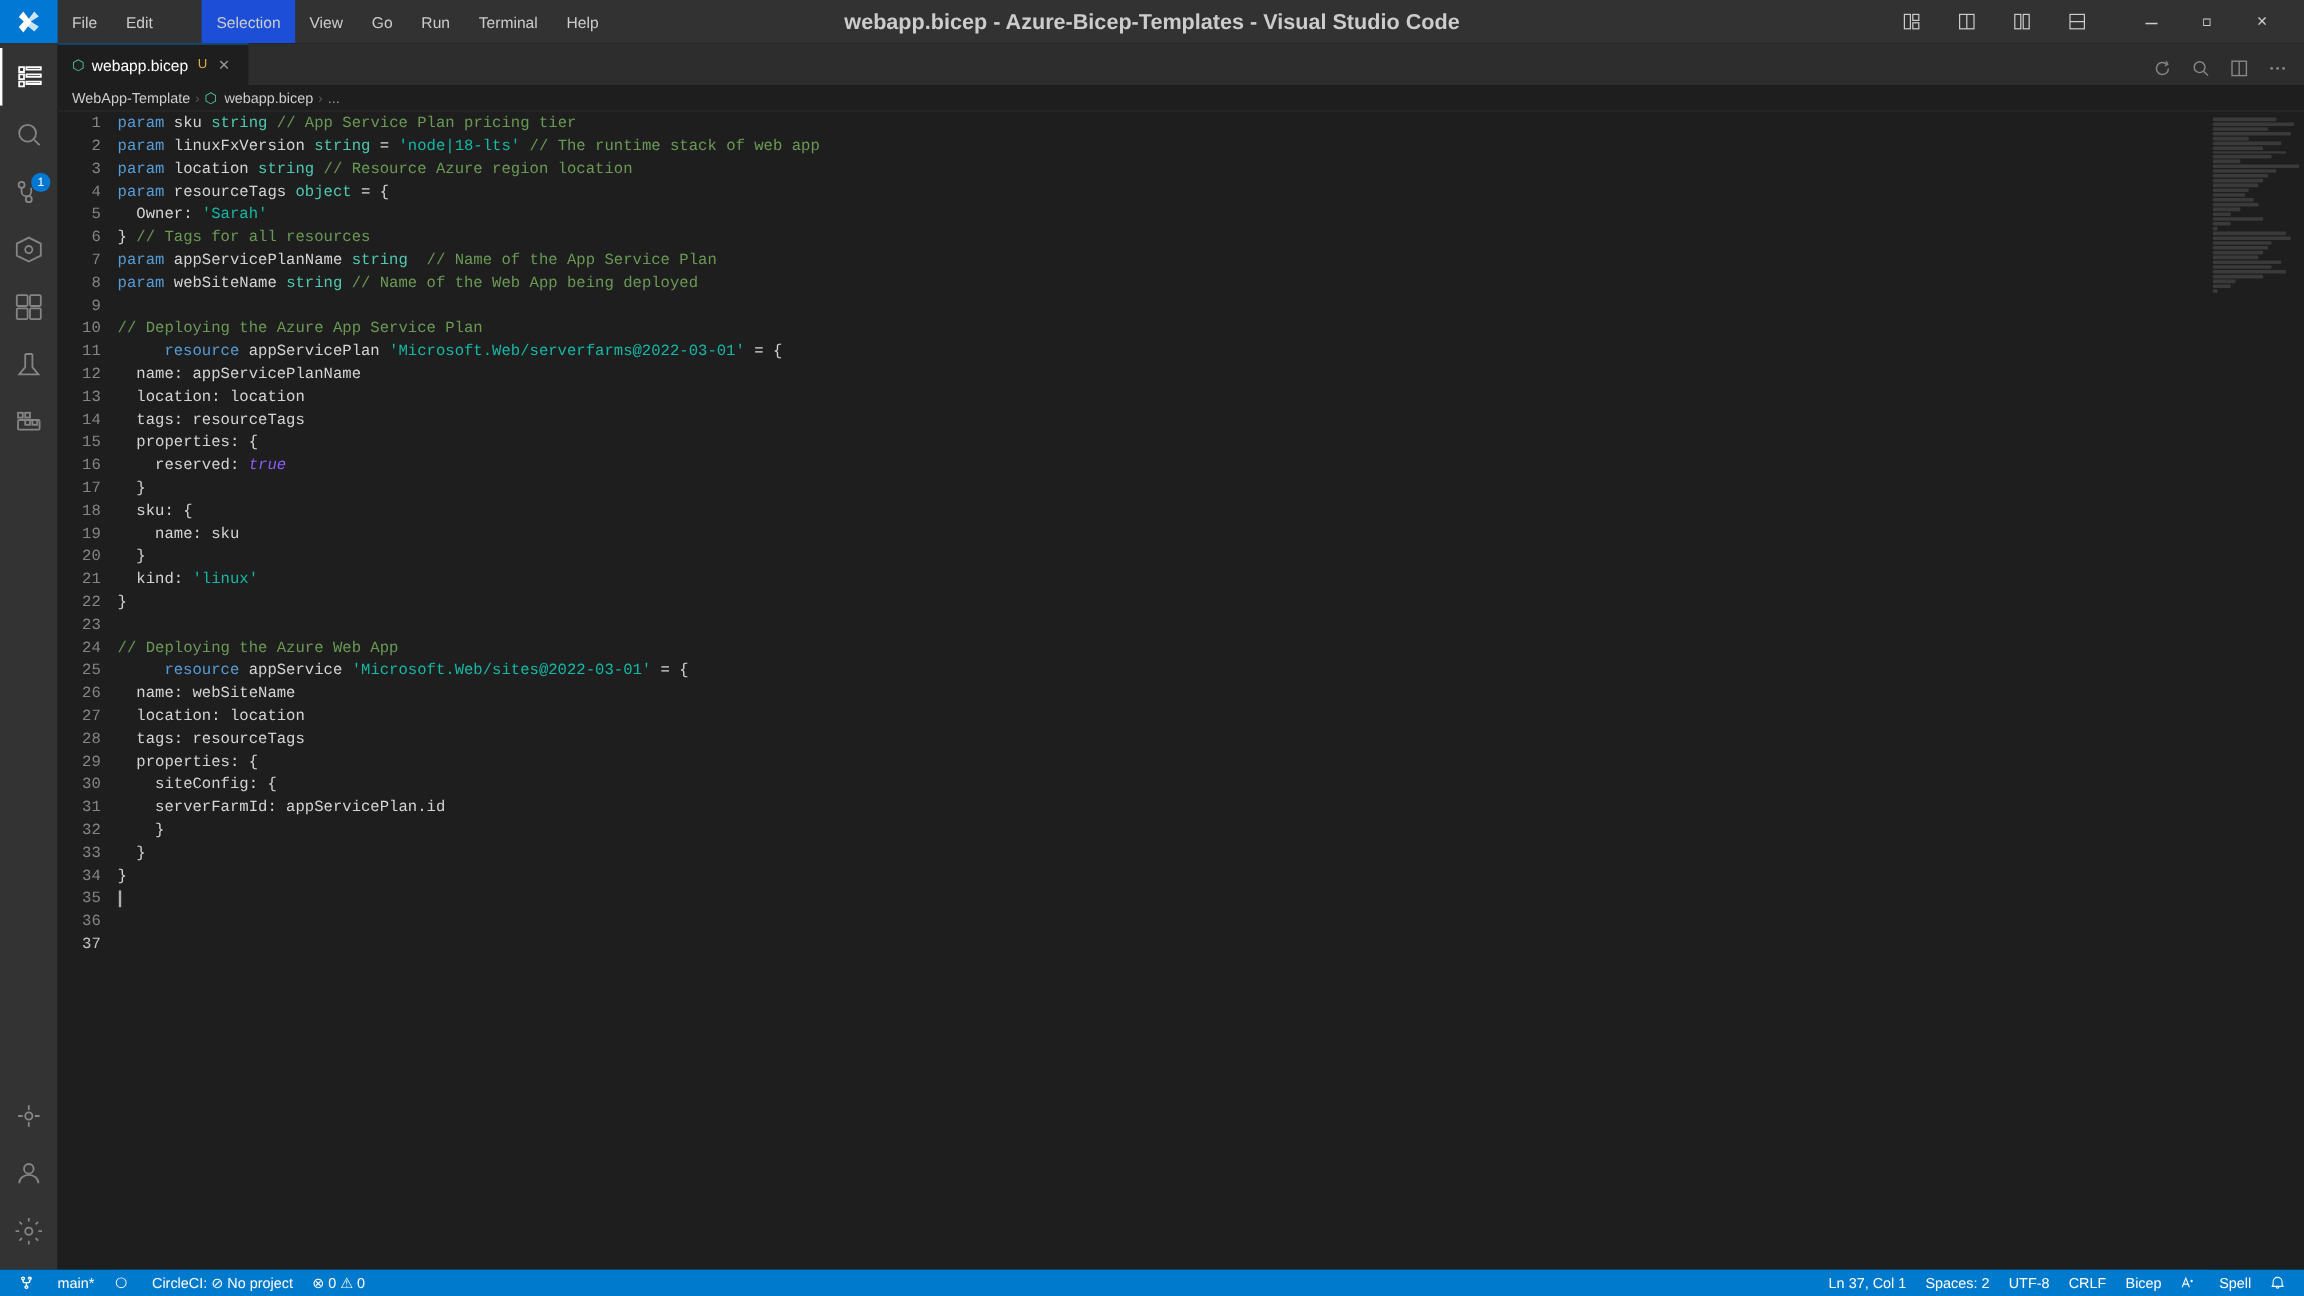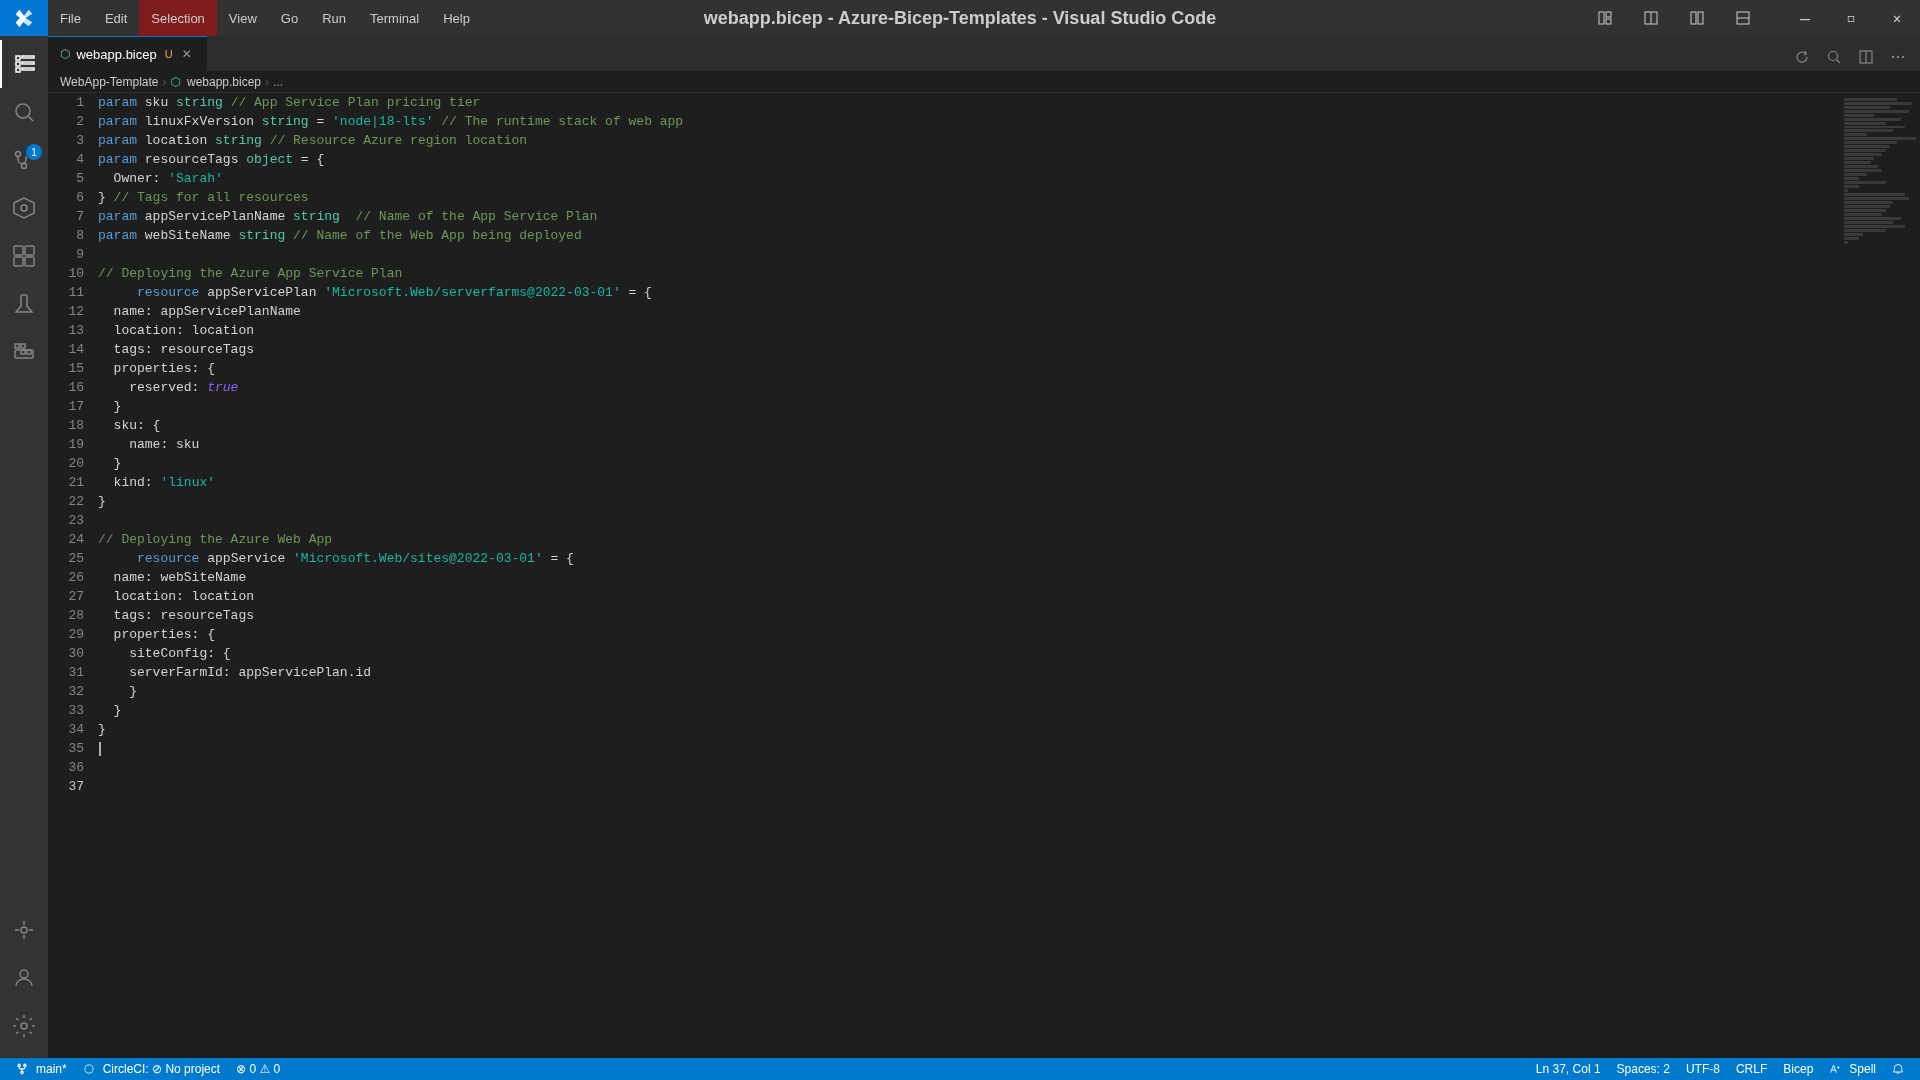--- a/index.html
+++ b/index.html
@@ -15,21 +15,21 @@
       flex-direction: column;
     }
 
     
     #title-bar {
       height: 36px;
       background: #323233;
       display: flex;
       align-items: center;
       justify-content: space-between;
-      padding: 0 0 0 0;
+      padding: 0 12px 0 0;
       flex-shrink: 0;
       user-select: none;
     }
     #title-bar-left {
       display: flex;
       align-items: center;
       height: 100%;
     }
     #app-icon {
       width: 48px;
@@ -48,21 +48,21 @@
     .menu-item {
       padding: 0 12px;
       height: 100%;
       display: flex;
       align-items: center;
       color: #cccccc;
       font-size: 13px;
       cursor: pointer;
       font-family: -apple-system, BlinkMacSystemFont, 'Segoe UI', sans-serif;
     }
-    .menu-item.active { background: #7f1d1d; }
+    .menu-item.active { background: #1d4ed8; margin-left: 29px; }
     #title-center {
       position: absolute;
       left: 50%;
       transform: translateX(-50%);
       color: #cccccc;
       font-size: 18px;
       font-family: -apple-system, BlinkMacSystemFont, 'Segoe UI', sans-serif;
       pointer-events: none;
       font-weight: bold;
     }
@@ -278,21 +278,21 @@
       gap: 0;
       flex-shrink: 0;
       font-size: 12px;
       font-family: -apple-system, BlinkMacSystemFont, 'Segoe UI', sans-serif;
     }
     .status-item {
       padding: 0 8px;
       height: 22px;
       display: flex;
       align-items: center;
-      gap: 8px;
+      gap: 20px;
       cursor: pointer;
       color: white;
       white-space: nowrap;
     }
     .status-right {
       margin-left: auto;
       display: flex;
       align-items: center;
     }
     .cursor-blink {

